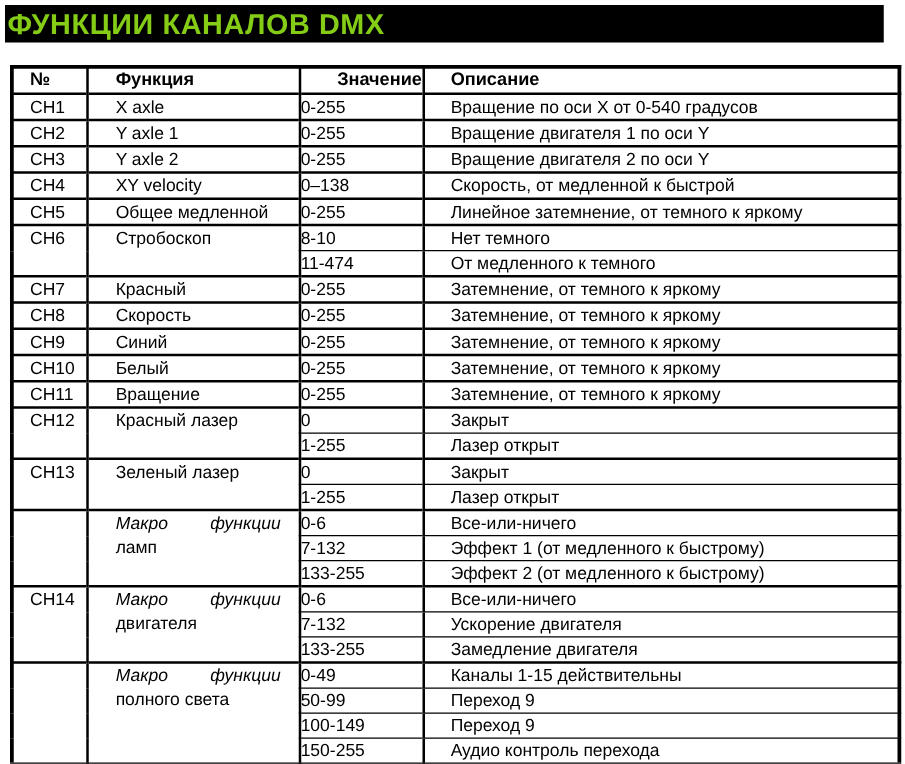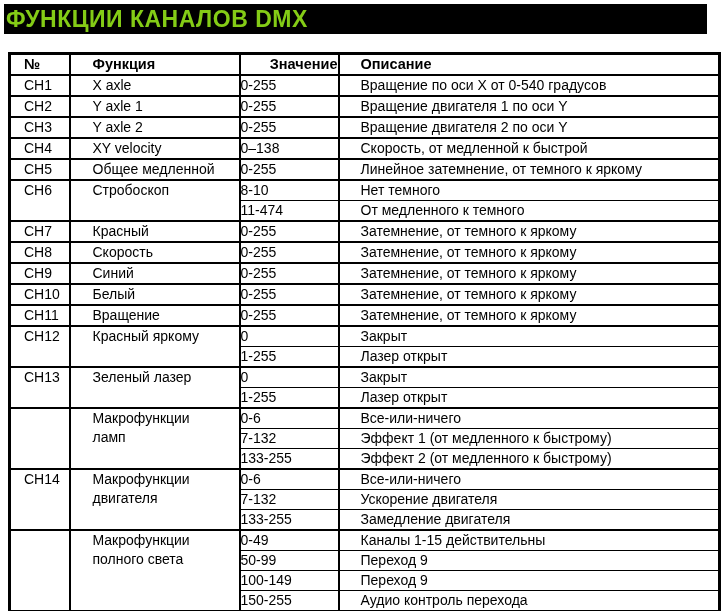--- a/index.html
+++ b/index.html
@@ -67,20 +67,22 @@
     font-size: 14.5px;
   }
   th.h-ch, td.ch-cell   { padding-left: 13px; }
   th.h-fn, td.fn-cell   { padding-left: 22px; padding-right: 14px; white-space: normal; }
   th.h-val              { text-align: right; padding: 0; }
   td.val-cell           { text-align: left; margin-top: 20px; }
   th.h-desc, td.desc-cell { padding-left: 21px; }
   .fn-line { display: block; }
   .fn-line.justified {
     display: flex;
+    justify-content: space-between;
+    font-style: italic;
   }
   .fn-line span { display: inline-block; }
 </style>
 </head>
 <body>
 
 <div class="title-bar">ФУНКЦИИ КАНАЛОВ DMX</div>
 
 <table class="dmx">
   <colgroup>
@@ -186,21 +188,21 @@
         <td class="ch-cell" rowspan="1">CH11</td>
         <td class="fn-cell" rowspan="1">
           <div class="fn-line"><span>Вращение</span></div>
         </td>
         <td class="val-cell">0-255</td>
         <td class="desc-cell">Затемнение, от темного к яркому</td>
       </tr>
       <tr class="g-start">
         <td class="ch-cell" rowspan="2">CH12</td>
         <td class="fn-cell" rowspan="2">
-          <div class="fn-line"><span>Красный яркому</span></div>
+          <div class="fn-line"><span>Красный лазер</span></div>
         </td>
         <td class="val-cell">0</td>
         <td class="desc-cell">Закрыт</td>
       </tr>
       <tr class="g-sub">
         <td class="val-cell">1-255</td>
         <td class="desc-cell">Лазер открыт</td>
       </tr>
       <tr class="g-start">
         <td class="ch-cell" rowspan="2">CH13</td>

